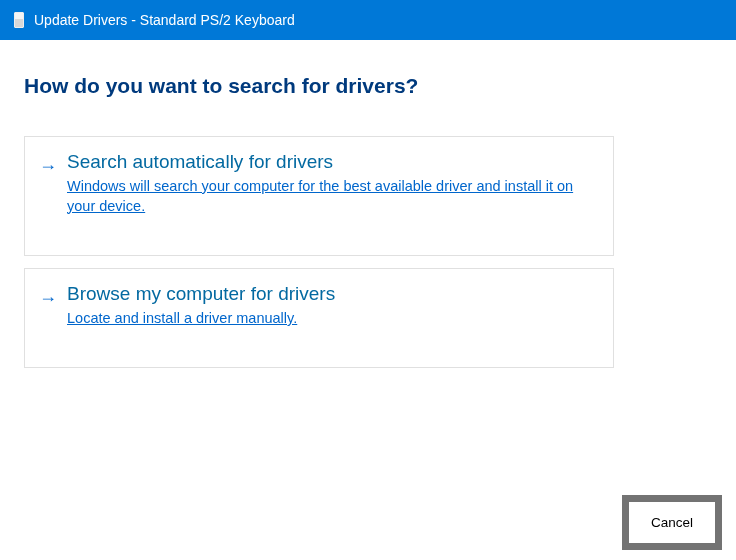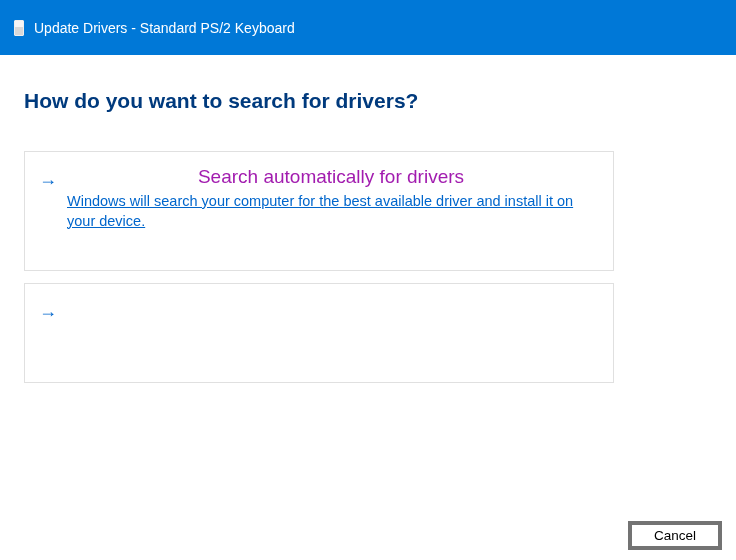--- a/index.html
+++ b/index.html
@@ -6,21 +6,21 @@
     body {
       font-family: 'Segoe UI', Tahoma, sans-serif;
       width: 736px;
       height: 560px;
       background: #ffffff;
       overflow: hidden;
       position: relative;
     }
     .titlebar {
       background: #0078d7;
-      height: 55px;
+      height: 40px;
       display: flex;
       align-items: center;
       padding: 0 14px;
       color: #ffffff;
       font-size: 14px;
       gap: 10px;
     }
     .titlebar-icon {
       width: 10px;
       height: 16px;
@@ -54,45 +54,44 @@
       color: #0066cc;
       font-size: 18px;
       line-height: 26px;
       flex: 0 0 auto;
     }
     .option-body {
       flex: 1;
       padding-top: 0px;
     }
     .option-title {
-      color: #a21caf;
+      color: #0369a1;
       font-size: 19px;
       font-weight: 400;
       margin-bottom: 4px;
-      text-align: center;
     }
     .option-desc {
       color: #0066cc;
       font-size: 14.5px;
       line-height: 1.35;
       text-decoration: underline;
     }
     .opt1 { min-height: 120px; }
     .opt2 { min-height: 100px; }
     .footer {
       position: absolute;
       bottom: 10px;
       right: 14px;
     }
     .btn {
       background: #ffffff;
-      border: 4px solid #737373;
+      border: 7px solid #737373;
       font-family: inherit;
       font-size: 13.5px;
-      padding: 3px 22px;
+      padding: 13px 22px;
       cursor: pointer;
     }
   </style>
 </head>
 <body>
 
 <div class="titlebar">
   <span class="titlebar-icon"></span>
   <span>Update Drivers - Standard PS/2 Keyboard</span>
 </div>
@@ -105,20 +104,24 @@
     <div class="option opt1">
       <span class="option-arrow">→</span>
       <div class="option-body">
         <div class="option-title">Search automatically for drivers</div>
         <div class="option-desc">Windows will search your computer for the best available driver and install it on your device.</div>
       </div>
     </div>
 
     <div class="option opt2">
       <span class="option-arrow">→</span>
+      <div class="option-body">
+        <div class="option-title">Browse my computer for drivers</div>
+        <div class="option-desc">Locate and install a driver manually.</div>
+      </div>
     </div>
 
   </div>
 </div>
 
 <div class="footer">
   <button class="btn">Cancel</button>
 </div>
 
 </body></html>

